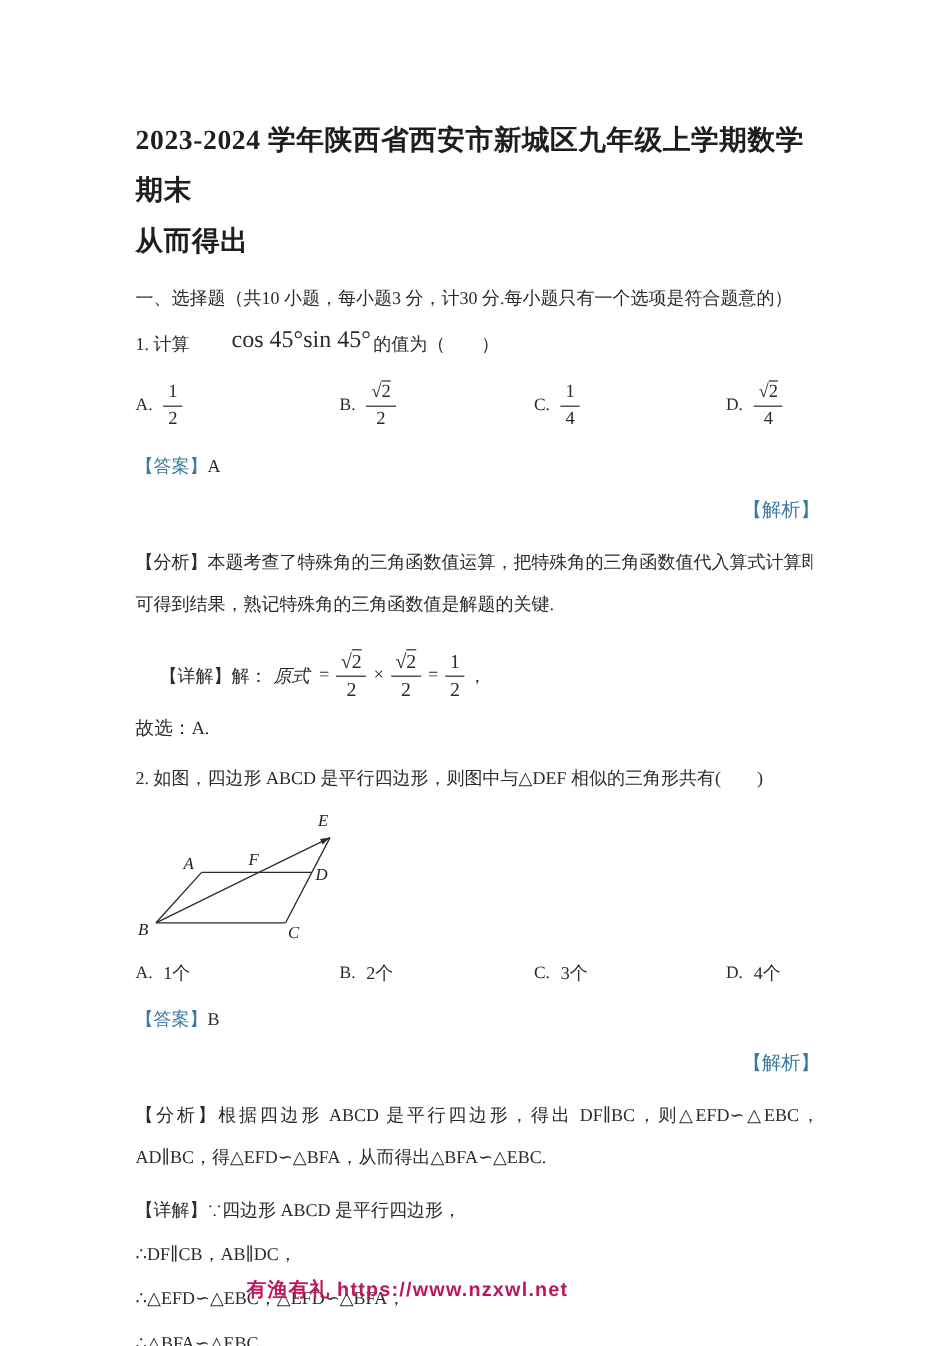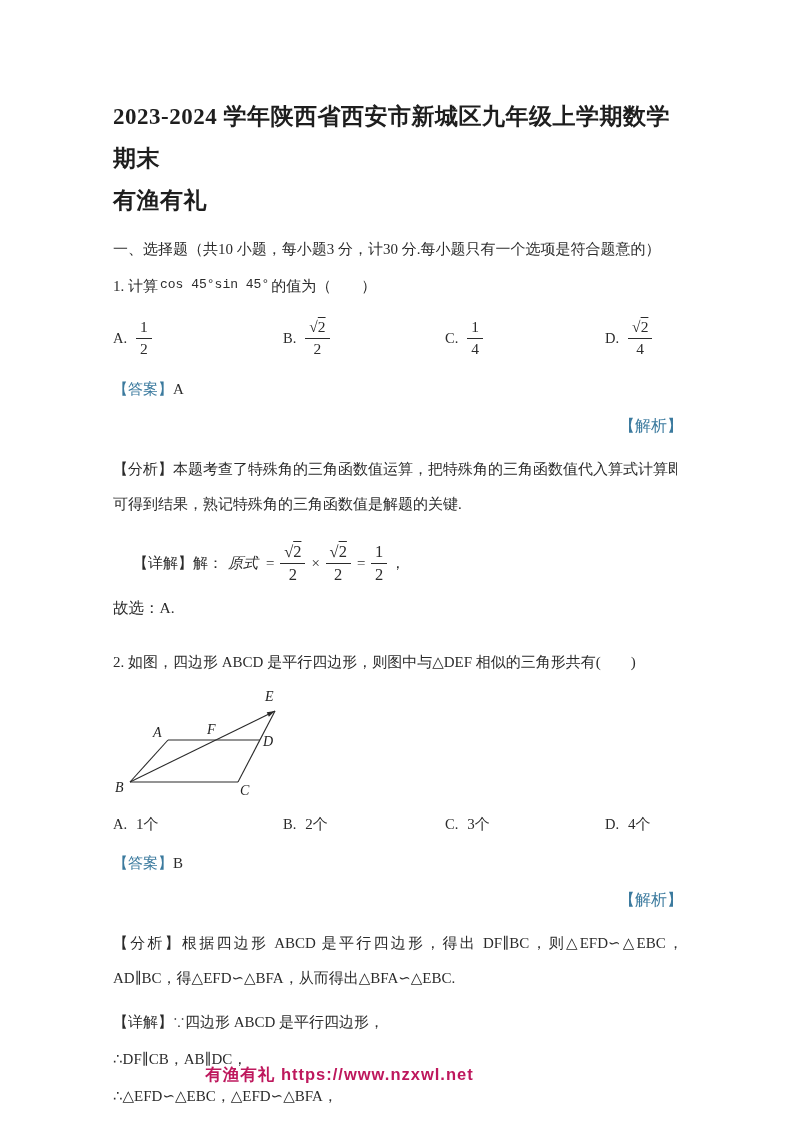--- a/index.html
+++ b/index.html
@@ -29,25 +29,26 @@
     margin-top: 16px;
     font-size: 15px;
     line-height: 22px;
   }
   .stem {
     margin-top: 15px;
     font-size: 15px;
     line-height: 22px;
   }
   .math {
-    font-family: Liberation Mono, monospace;
-    font-size: 13px;
+    font-family: Liberation Serif, serif;
+    font-size: 20px;
     display: inline-block;
     transform: translateY(-3px);
     padding: 0 2px;
+    margin-left: 33px;
   }
   .options-row {
     margin-top: 12px;
     display: grid;
     grid-template-columns: 170px 162px 160px 1fr;
     align-items: center;
     font-size: 15px;
     min-height: 48px;
   }
   .options-row.plain { min-height: 24px; margin-top: 10px; }
@@ -89,21 +90,21 @@
     margin-left: 20px;
     display: flex;
     align-items: center;
     font-size: 15px;
     min-height: 52px;
     gap: 3px;
   }
   .detail-eq .frac { font-size: 16.5px; }
   .eq-part { padding: 0 2px; font-family: "Liberation Serif", "DejaVu Serif", serif; font-style: italic; }
   .conclusion-1 { margin-top: 8px; font-size: 15.5px; line-height: 22px; }
-  .q2-stem { margin-top: 32px; }
+  .q2-stem { margin-top: 19px; }
   .figure-wrap { margin-top: 5px; margin-left: 0px; height: 114px; }
   .fig-label {
     font-family: "Liberation Serif", "DejaVu Serif", serif;
     font-style: italic;
     font-size: 14px;
     fill: #1e1e1e;
   }
   .detail-line { margin-top: 8px; font-size: 15px; line-height: 22px; }
   .footer {
     position: absolute;
@@ -118,21 +119,21 @@
     font-weight: bold;
   }
 </style>
 </head>
 <body>
 
 <div class="page">
   <div class="content">
 
     <div class="title-line">2023-2024 学年陕西省西安市新城区九年级上学期数学期末</div>
-    <div class="title-line">有渔有礼</div>
+    <div class="title-line">从而得出</div>
 
     <div class="section-header">一、选择题（共10 小题，每小题3 分，计30 分.每小题只有一个选项是符合题意的）</div>
 
     <p class="stem"><span>1.</span>
       <span>计算</span><span class="math">cos 45°sin 45°</span><span>的值为（　　）</span></p>
 
     <div class="options-row">
       <div class="option">
         <span class="opt-label">A.</span>
         <span class="frac">

